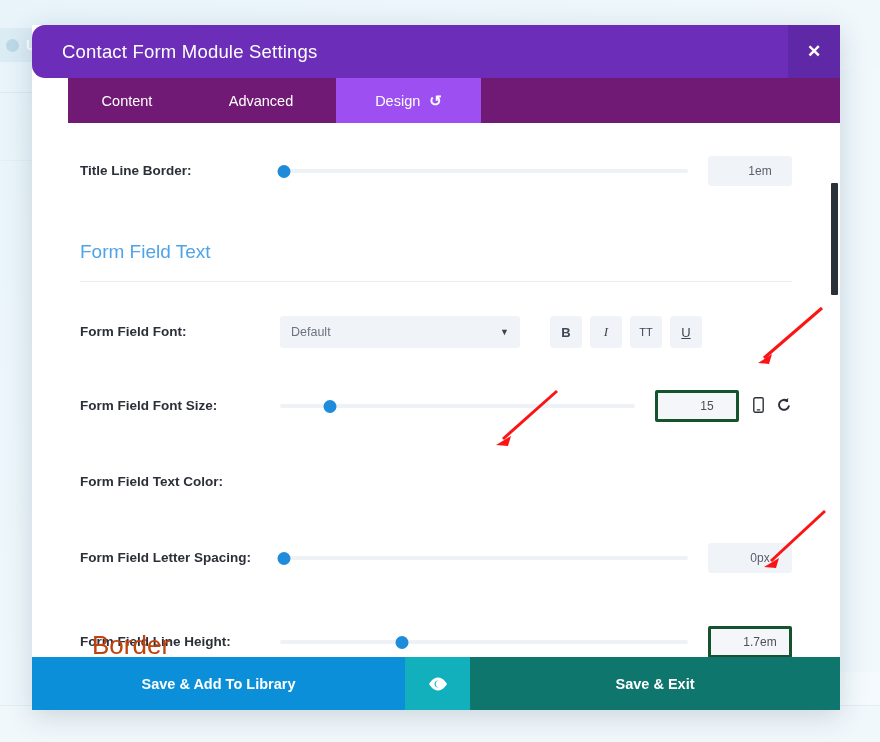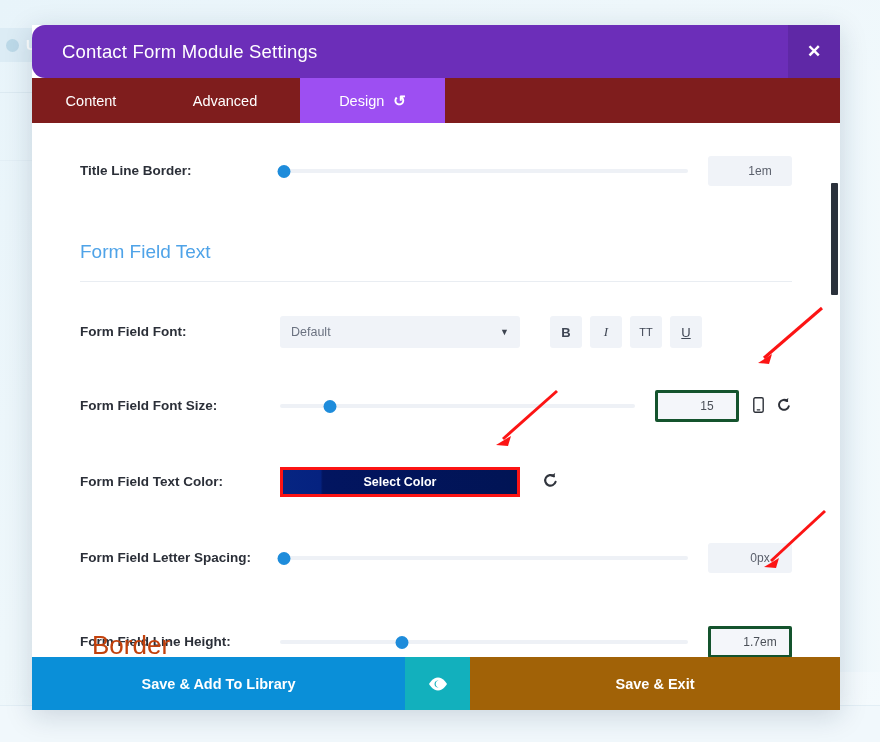--- a/index.html
+++ b/index.html
@@ -63,21 +63,21 @@
   }
   #modal-close {
     width: 52px; height: 53px; background: #5f28a6;
     color: #ffffff; font-size: 17px; font-weight: bold;
     display: flex; align-items: center; justify-content: center;
     cursor: pointer; user-select: none;
   }
 
   
   #tabbar {
-    height: 45px; background: #7f1d1d; display: flex; flex: 0 0 45px;
+    height: 45px; background: #701a75; display: flex; flex: 0 0 45px; margin-left: 36px;
   }
   .tab {
     height: 45px; display: flex; align-items: center; justify-content: center;
     gap: 9px; color: #ffffff; font-size: 14.5px; cursor: pointer;
     padding: 0 26px; user-select: none;
   }
   .tab.active { background: #9d4ff2; }
   .tab .reset-glyph { font-size: 15px; font-weight: bold; }
   #tab-content { width: 118px; }
   #tab-design  { width: 145px; }
@@ -180,21 +180,21 @@
 
   
   #modal-footer { height: 53px; flex: 0 0 53px; display: flex; }
   .foot-btn {
     display: flex; align-items: center; justify-content: center;
     color: #ffffff; font-size: 14.5px; font-weight: bold; cursor: pointer;
     user-select: none;
   }
   #btn-save-library { flex: 0 0 373px; background: #0a8fd8; }
   #btn-preview { flex: 0 0 65px; background: #12b0bd; }
-  #btn-save-exit { flex: 1 1 auto; background: #a16207; text-align: right; }
+  #btn-save-exit { flex: 1 1 auto; background: #0f766e; text-align: right; }
 
   
   .arrow { position: absolute; pointer-events: none; }
 </style>
 </head>
 <body>
 
 <div id="bg-layer">
   <div id="bg-toolbar">
     <span class="bg-dot"></span>
@@ -280,29 +280,20 @@
                 <path d="M12.8 9.2a5 5 0 1 1-1.6-5.2" fill="none" stroke="#2d3139" stroke-width="2" stroke-linecap="round"></path>
                 <path d="M12.4 0.9 L11.5 4.9 L7.6 3.9 Z" fill="#2d3139"></path>
               </svg>
             </span>
           </div>
         </div>
       </div>
 
       <div class="row" style="margin-top:32px;">
         <div class="row-label">Form Field Text Color:</div>
-        <div class="row-control">
-          <div class="color-btn">Select Color</div>
-          <span class="reset-icon">
-            <svg width="17" height="17" viewBox="0 0 16 16">
-              <path d="M12.8 9.2a5 5 0 1 1-1.6-5.2" fill="none" stroke="#30343d" stroke-width="2" stroke-linecap="round"></path>
-              <path d="M12.4 0.9 L11.5 4.9 L7.6 3.9 Z" fill="#30343d"></path>
-            </svg>
-          </span>
-        </div>
       </div>
 
       <div class="row" style="margin-top:32px;">
         <div class="row-label">Form Field Letter Spacing:</div>
         <div class="row-control">
           <div class="slider">
             <div class="slider-track"></div>
             <div class="slider-handle" id="h4" style="left: 1%;"></div>
           </div>
           <div class="value-box">0px</div>

